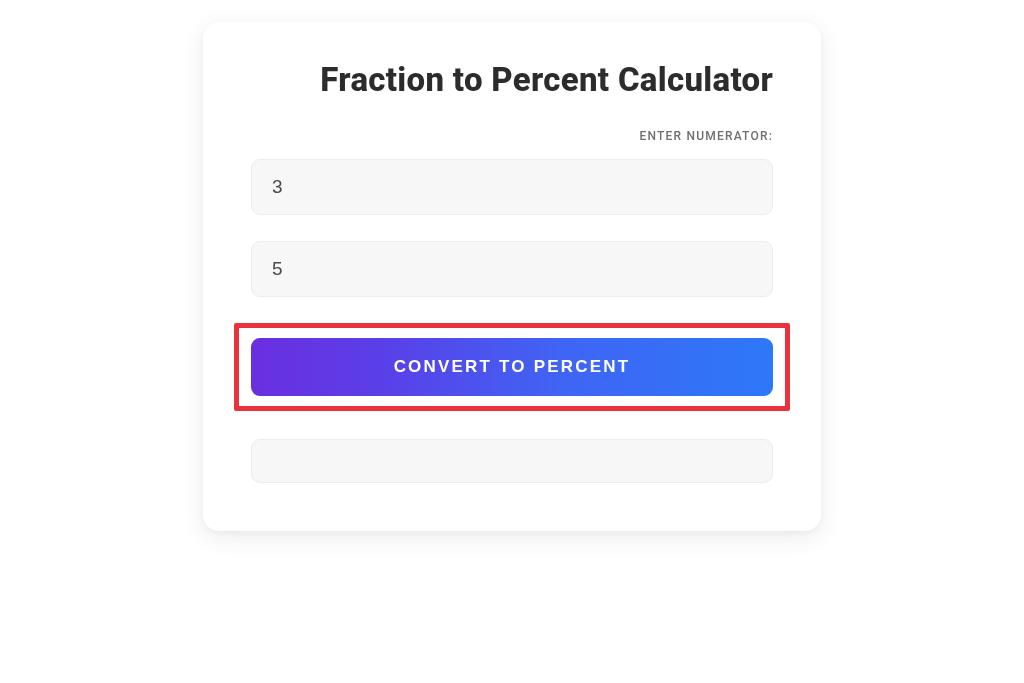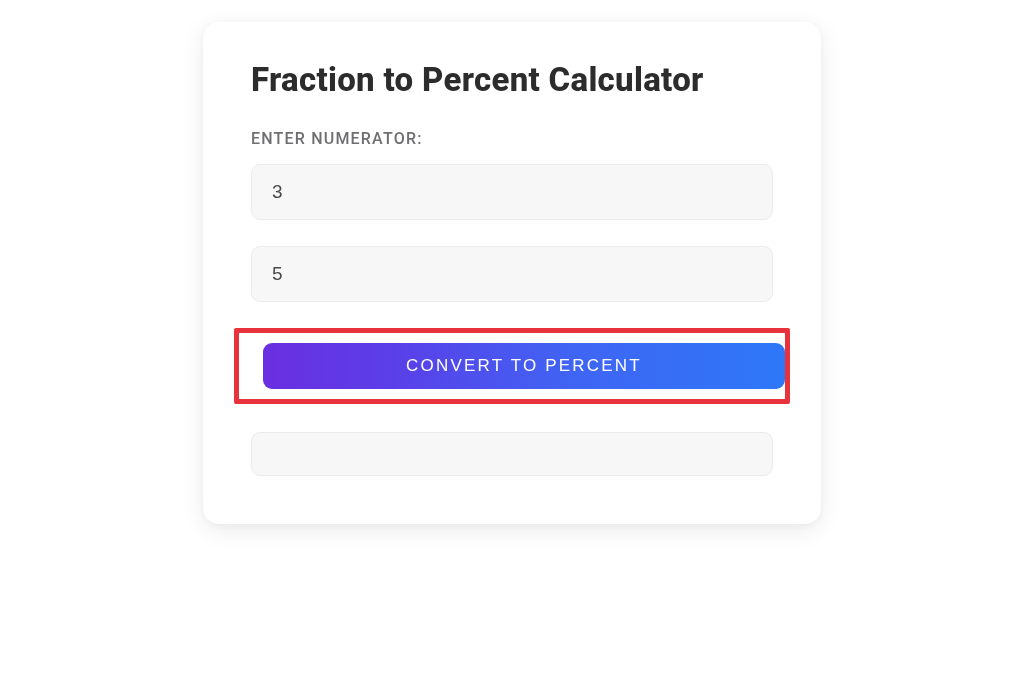--- a/index.html
+++ b/index.html
@@ -21,29 +21,29 @@
       width: 618px;
       background: #ffffff;
       border-radius: 16px;
       box-shadow: 0 6px 24px rgba(0,0,0,0.08), 0 2px 6px rgba(0,0,0,0.04);
       padding: 38px 48px 48px 48px;
     }
     .title {
       font-size: 33px;
       font-weight: 800;
       color: #2c2c2c;
-      text-align: left;
+      text-align: right;
       margin-bottom: 30px;
       letter-spacing: 0.3px;
     }
     .label {
-      font-size: 16px;
+      font-size: 12px;
       font-weight: 500;
       color: #6f6f72;
-      text-align: left;
+      text-align: right;
       letter-spacing: 1.2px;
       margin-bottom: 16px;
     }
     .input {
       width: 100%;
       height: 56px;
       background: #f7f7f8;
       border: 1px solid #ececee;
       border-radius: 9px;
       padding: 0 20px;
@@ -54,30 +54,29 @@
       margin-bottom: 26px;
     }
     .highlight-wrap {
       border: 5px solid #e8323c;
       padding: 10px 12px;
       margin: 0 -17px 28px -17px;
       border-radius: 2px;
     }
     .convert-btn {
       width: 100%;
-      height: 46px;
+      height: 58px;
       border: none;
       border-radius: 9px;
       background: linear-gradient(90deg, #6a2fe0 0%, #5a3fe8 25%, #3f65f4 60%, #2d78f8 100%);
       color: #ffffff;
       font-size: 17px;
-      font-weight: 400;
+      font-weight: 700;
       letter-spacing: 2.2px;
       cursor: pointer;
-      margin-left: 12px;
     }
     .result {
       width: 100%;
       height: 44px;
       background: #f7f7f8;
       border: 1px solid #ececee;
       border-radius: 9px;
       padding: 0 20px;
       font-size: 18px;
       color: #4a4a4a;

